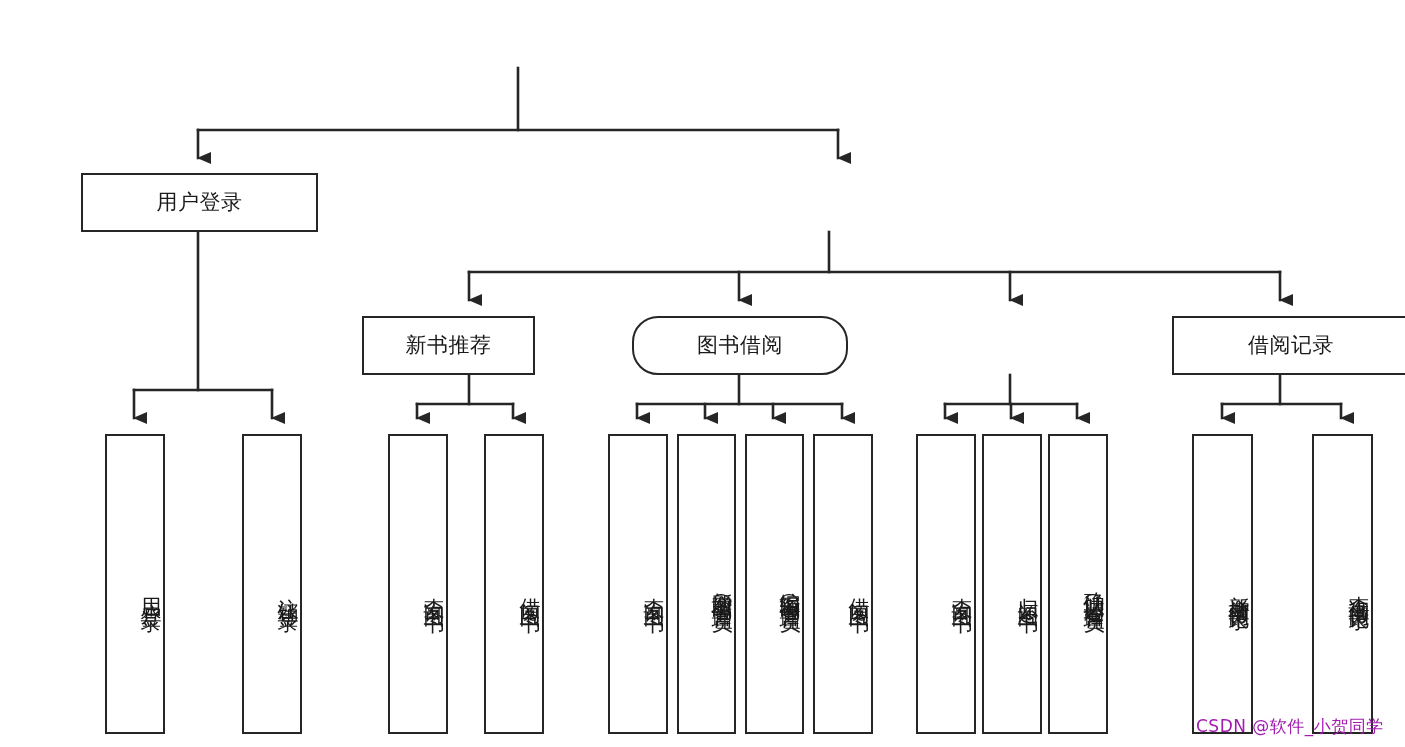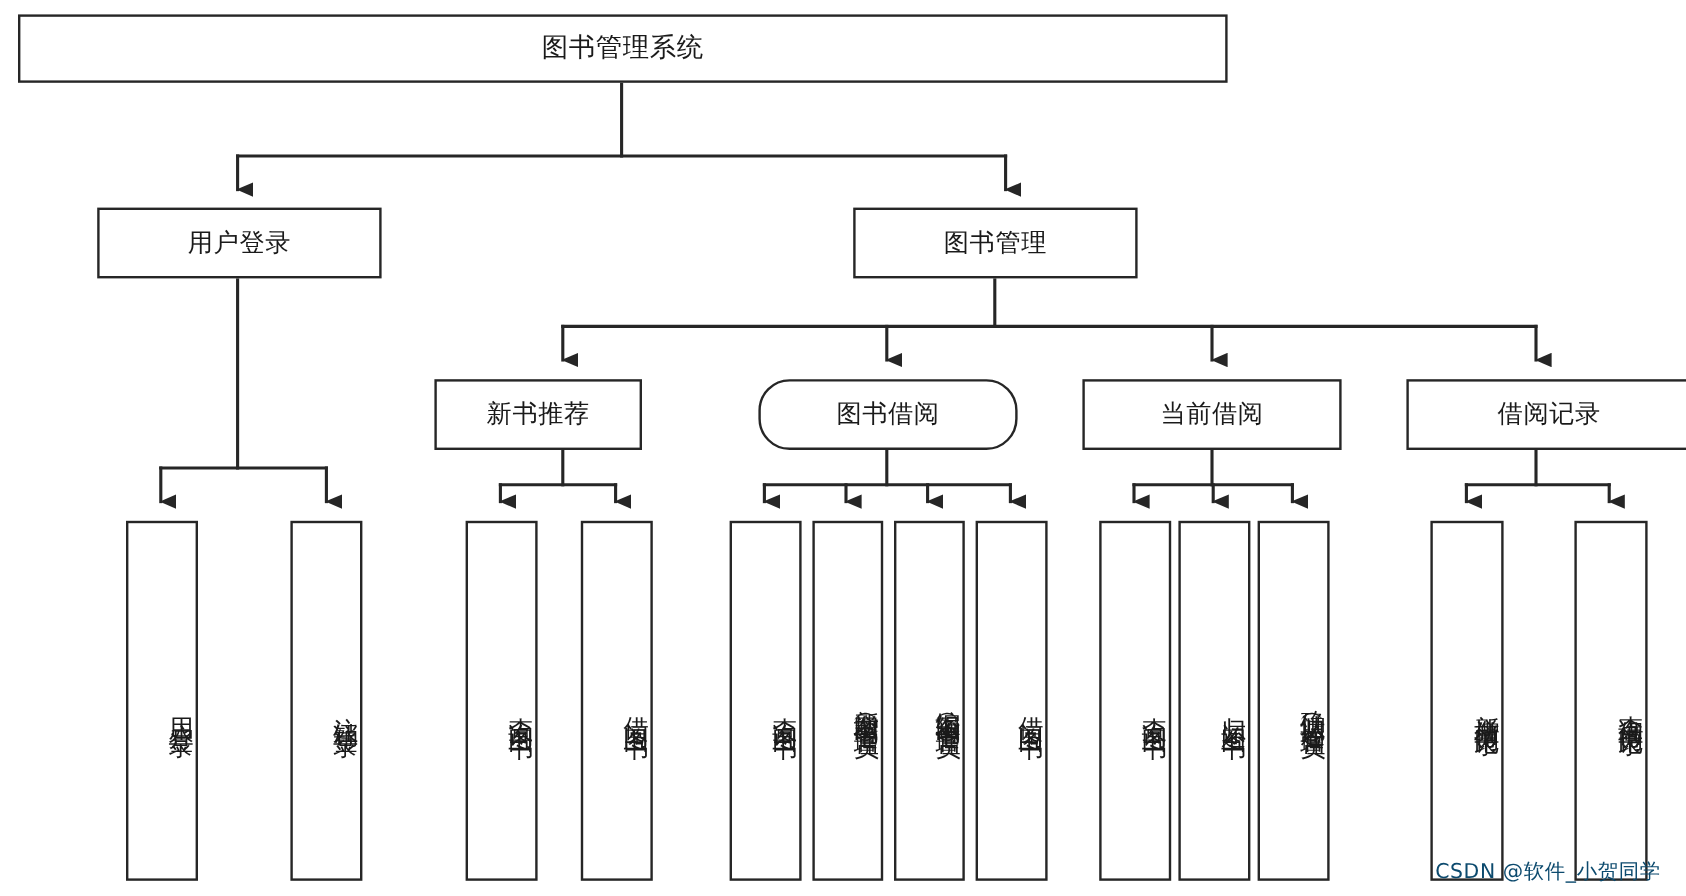--- a/index.html
+++ b/index.html
@@ -54,21 +54,21 @@
     letter-spacing: 3px;
   }
   .node.root {
     font-size: 22px;
   }
   #watermark {
     position: absolute;
     left: 1196px;
     top: 715px;
     font-size: 17px;
-    color: #0c4a6e;
+    color: #a21caf;
     white-space: nowrap;
     z-index: 3;
     letter-spacing: 0.5px;
     text-align: right;
   }
 </style>
 </head>
 <body>
 
 <div id="canvas">
@@ -120,28 +120,25 @@
       <path d="M 1011 404 L 1011 418" marker-end="url(#arrowdown)"></path>
       <path d="M 1077 404 L 1077 418" marker-end="url(#arrowdown)"></path>
 
       <path d="M 1280 375 L 1280 404"></path>
       <path d="M 1222 404 L 1341 404"></path>
       <path d="M 1222 404 L 1222 418" marker-end="url(#arrowdown)"></path>
       <path d="M 1341 404 L 1341 418" marker-end="url(#arrowdown)"></path>
     </g>
   </svg>
 
-  <div class="node root" style="left:15px; top:12px; width:1008px; height:57px;">图书管理系统</div>
 
   <div class="node" style="left:81px; top:173px; width:237px; height:59px;">用户登录</div>
-  <div class="node" style="left:711px; top:173px; width:237px; height:59px;">图书管理</div>
 
   <div class="node" style="left:362px; top:316px; width:173px; height:59px;">新书推荐</div>
   <div class="node" style="left:632px; top:316px; width:216px; height:59px;border-radius:26px;">图书借阅</div>
-  <div class="node" style="left:902px; top:316px; width:216px; height:59px;">当前借阅</div>
   <div class="node" style="left:1172px; top:316px; width:238px; height:59px;">借阅记录</div>
 
   <div class="node leaf" style="left:105px; top:434px; width:60px; height:300px;">用户登录</div>
   <div class="node leaf" style="left:242px; top:434px; width:60px; height:300px;">注销登录</div>
 
   <div class="node leaf" style="left:388px; top:434px; width:60px; height:300px;">查询图书</div>
   <div class="node leaf" style="left:484px; top:434px; width:60px; height:300px;">借阅图书</div>
 
   <div class="node leaf" style="left:608px; top:434px; width:60px; height:300px;">查询图书</div>
   <div class="node leaf tall" style="left:677px; top:434px; width:59px; height:300px;">新增图书（管理员）</div>

